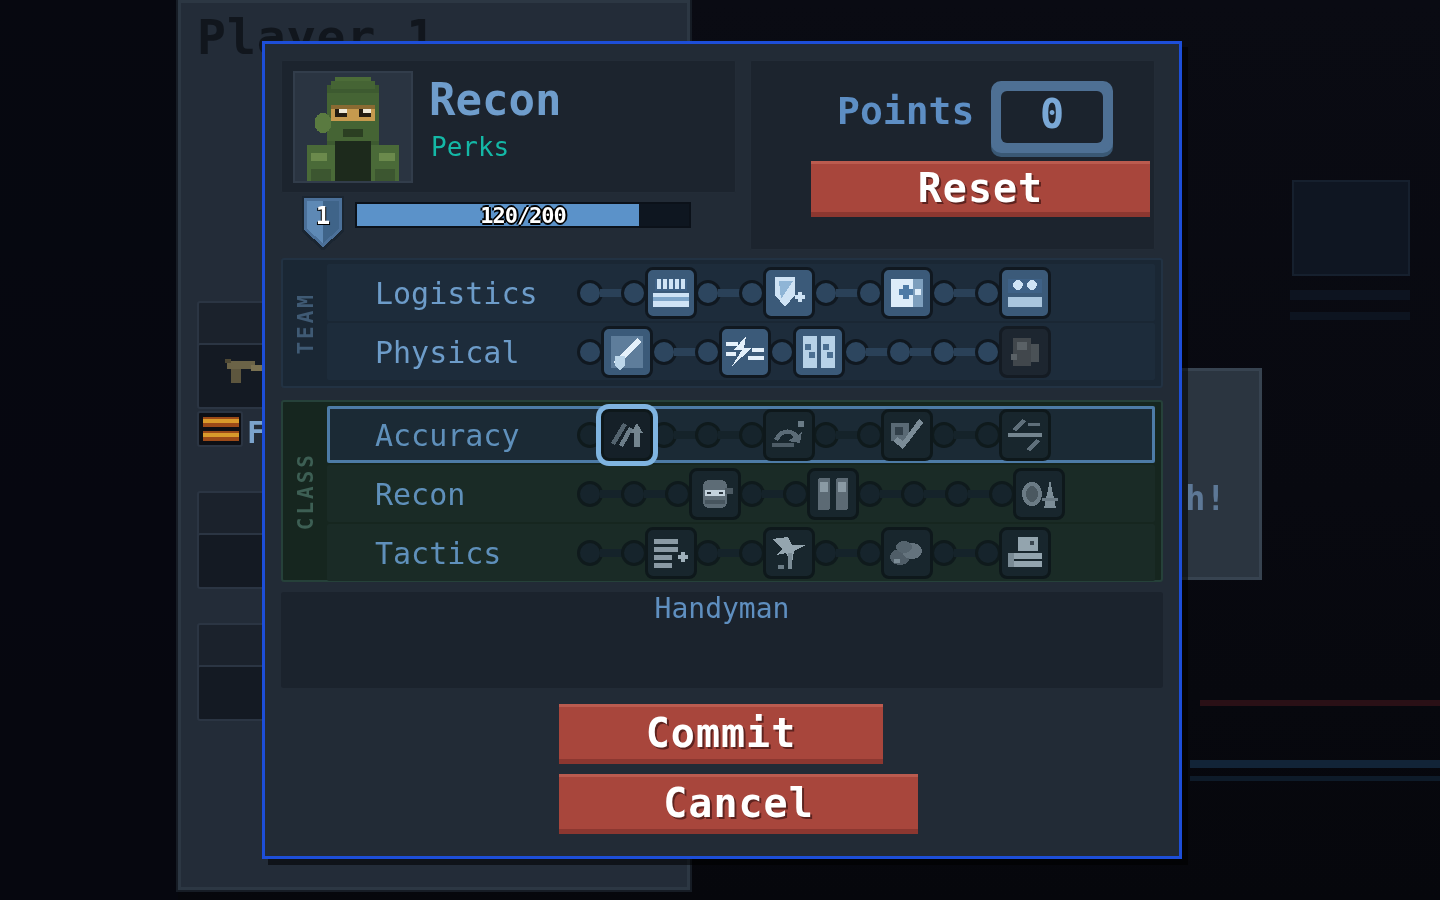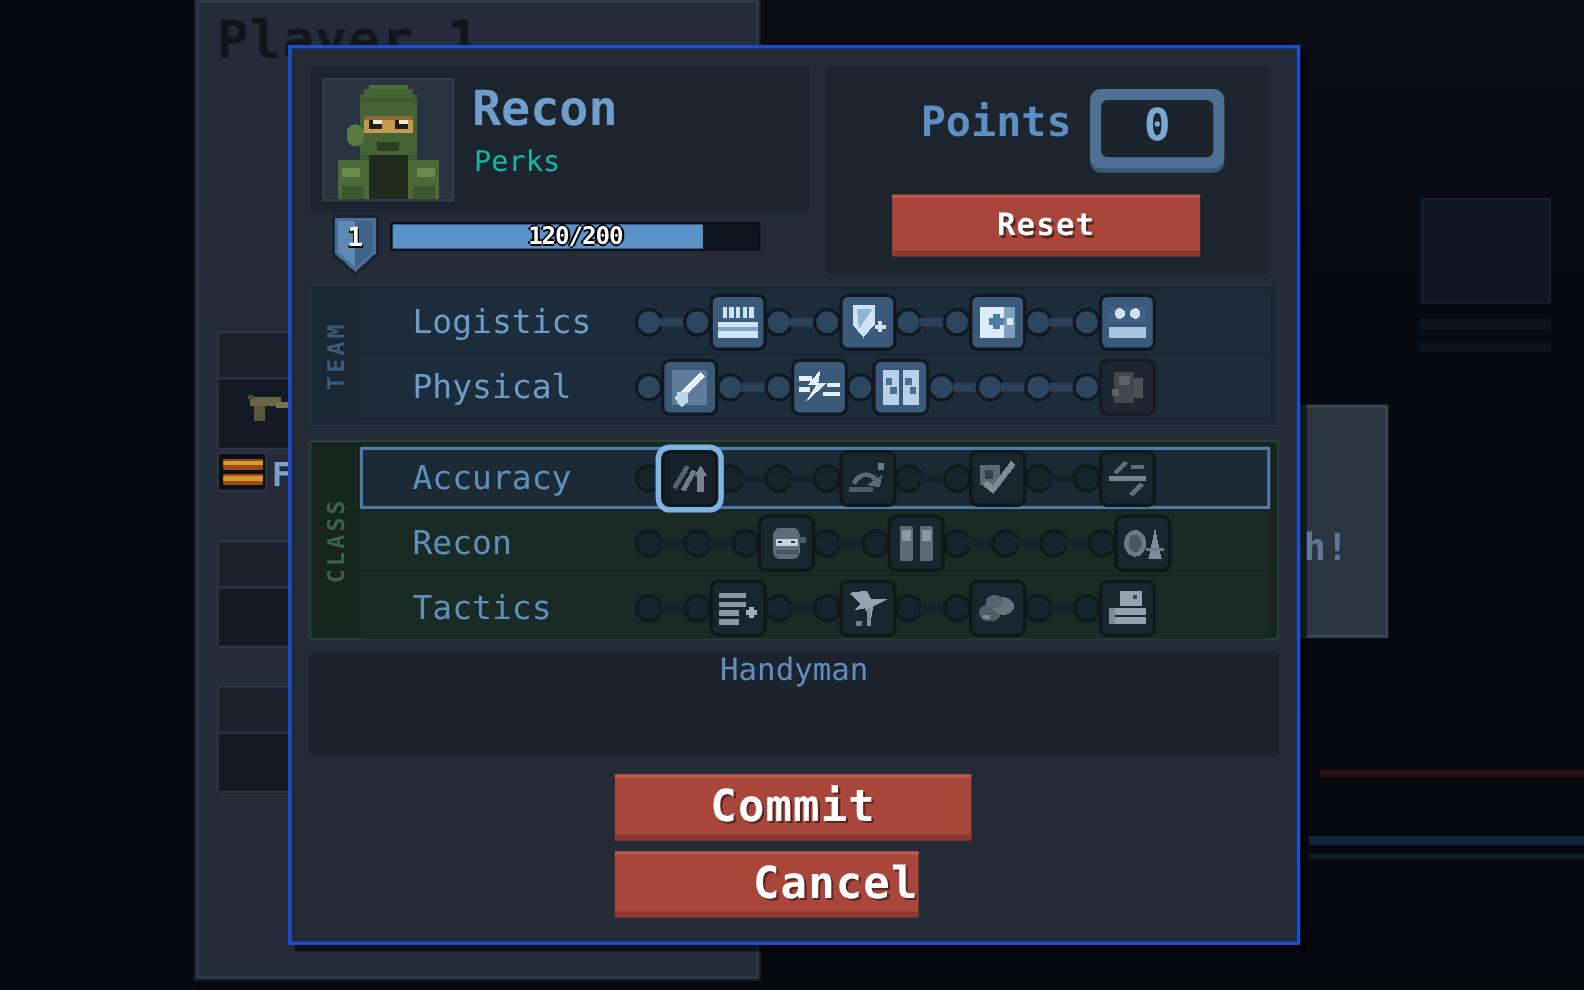--- a/index.html
+++ b/index.html
@@ -155,22 +155,22 @@
     background:#a8463c;
     border:none;
     border-top:3px solid #bb5b4f;
     border-bottom:5px solid #8c3730;
     color:#fff; font-weight:bold;
     font-family:"DejaVu Sans Mono", monospace;
     text-shadow:2px 2px 0 #5d231f;
     cursor:pointer;
   }
   .reset-btn {
-    position:absolute; left:60px; top:116px; width:280px; height:56px;
-    font-size:28px; letter-spacing:1px;
+    position:absolute; left:60px; top:100px; width:339px; height:56px;
+    font-size:40px; letter-spacing:1px;
   }
 
   
   .section {
     position:absolute; left:16px; right:16px;
     border-radius:3px;
   }
   .sec-team {
     top:214px; height:130px;
     background:#1a2734; border:2px solid #223243;
@@ -250,22 +250,22 @@
   }
   .desc-title { font-size:28px; color:#5f8fc0; }
   .desc-body  { font-size:27px; color:#5f8fc0; }
 
   
   .commit-btn {
     position:absolute; left:294px; top:660px; width:324px; height:60px;
     font-size:40px; letter-spacing:1px;
   }
   .cancel-btn {
-    position:absolute; left:294px; top:730px; width:276px; height:60px;
-    font-size:40px; letter-spacing:1px;text-align:right;
+    position:absolute; left:294px; top:730px; width:359px; height:60px;
+    font-size:40px; letter-spacing:1px;
   }
 </style>
 </head>
 <body>
 
 <div id="root">
 
   <div class="bg-scene">
     <div class="bg-wall"></div>
 

